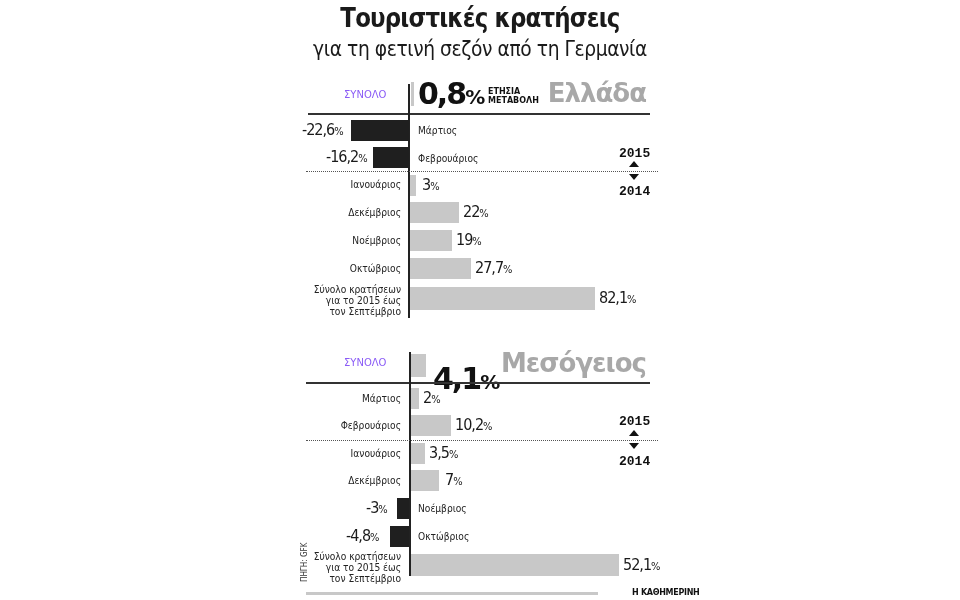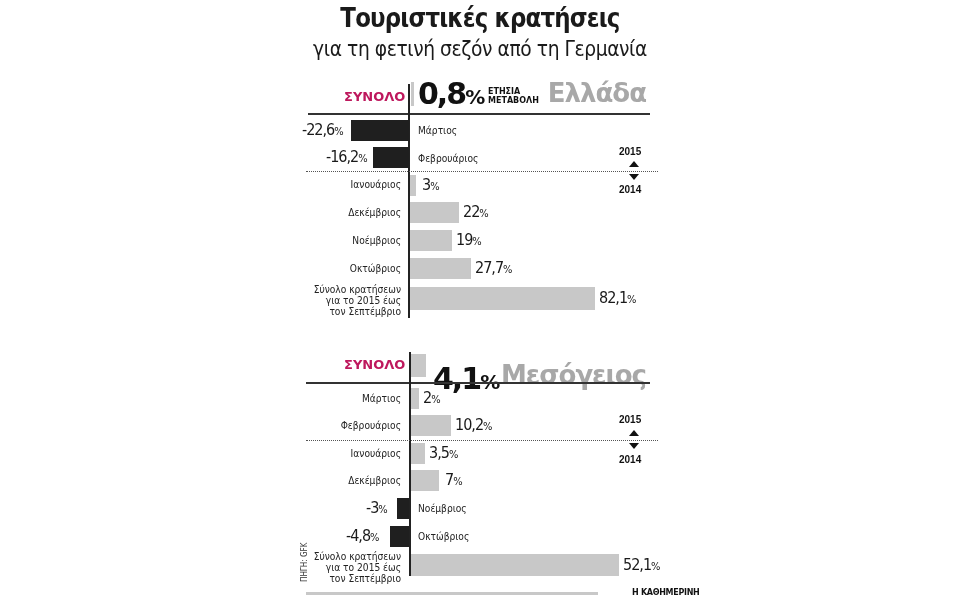--- a/index.html
+++ b/index.html
@@ -10,26 +10,26 @@
   .hline{height:2px;background:#333;}
   .axis{width:1.5px;background:#222;}
   .dotted{border-top:1px dotted #555;height:0;}
   .bar{height:21px;}
   .neg{background:#1f1f1f;}
   .pos{background:#c8c8c8;}
   .lbl{font-size:11px;color:#222;white-space:nowrap;transform:scaleX(0.92);transform-origin:left center;}
   .lblr{font-size:11px;color:#222;white-space:nowrap;text-align:right;transform:scaleX(0.92);transform-origin:right center;}
   .val{font-size:16px;color:#1a1a1a;white-space:nowrap;letter-spacing:-1px;}
   .val small{font-size:11px;letter-spacing:0;}
-  .synolo{font-family:"DejaVu Sans",sans-serif;font-weight:bold;font-size:13px;color:#be185d;}
+  .synolo{font-family:"DejaVu Sans",sans-serif;font-weight:normal;font-size:10px;color:#8b5cf6;}
   .big{font-family:"DejaVu Sans",sans-serif;font-weight:bold;font-size:30px;letter-spacing:-2px;color:#111;}
   .big small{font-size:20px;letter-spacing:-1px;}
   .region{font-family:"DejaVu Sans",sans-serif;font-weight:bold;font-size:26px;color:#a8a8a8;letter-spacing:-1px;text-align:right;}
   .annual{font-family:"DejaVu Sans",sans-serif;font-weight:bold;font-size:8px;line-height:9px;color:#111;}
-  .year{font-family:Liberation Sans, sans-serif;font-weight:bold;font-size:10px;color:#111;text-align:left;width:30px;}
+  .year{font-family:Liberation Mono, monospace;font-weight:bold;font-size:13px;color:#111;text-align:left;width:30px;}
   .tri-up{width:0;height:0;border-left:5px solid transparent;border-right:5px solid transparent;border-bottom:6px solid #111;}
   .tri-down{width:0;height:0;border-left:5px solid transparent;border-right:5px solid transparent;border-top:6px solid #111;}
   .source{font-size:8px;color:#333;transform:rotate(-90deg);transform-origin:left top;white-space:nowrap;}
   .footer-line{height:3px;background:#c8c8c8;}
   .brand{font-family:"DejaVu Sans",sans-serif;font-weight:bold;font-size:8px;color:#111;white-space:nowrap;letter-spacing:-0.3px;}
 </style>
 </head>
 <body>
 
 <div class="abs title">Τουριστικές κρατήσεις</div>
@@ -83,21 +83,21 @@
       <div>τον Σεπτέμβριο</div>
   </div>
   <div class="abs pos" style="left:410px;top:287px;width:185px;height:23px;"></div>
   <div class="abs val" style="left:599px;top:288px;"><span>82,1</span><small>%</small></div>
 </div>
 
 <div>
   <div class="abs synolo" style="left:344px;top:357px;">ΣΥΝΟΛΟ</div>
   <div class="abs pos" style="left:411px;top:354px;width:15px;height:23px;"></div>
   <div class="abs big" style="left:433px;top:361px;"><span>4,1</span><small>%</small></div>
-  <div class="abs region" style="left:500px;width:146px;top:348px;margin-top:12px;">Μεσόγειος</div>
+  <div class="abs region" style="left:500px;width:146px;top:348px;">Μεσόγειος</div>
   <div class="abs hline" style="left:306px;top:382px;width:344px;"></div>
   <div class="abs axis" style="left:409px;top:352px;height:224px;"></div>
 
   <div class="abs lblr" style="left:300px;width:101px;top:392px;">Μάρτιος</div>
   <div class="abs bar pos" style="left:411px;top:388px;width:8px;"></div>
   <div class="abs val" style="left:423px;top:388px;"><span>2</span><small>%</small></div>
 
   <div class="abs lblr" style="left:300px;width:101px;top:419px;">Φεβρουάριος</div>
   <div class="abs bar pos" style="left:411px;top:415px;width:40px;"></div>
   <div class="abs val" style="left:455px;top:415px;"><span>10,2</span><small>%</small></div>

